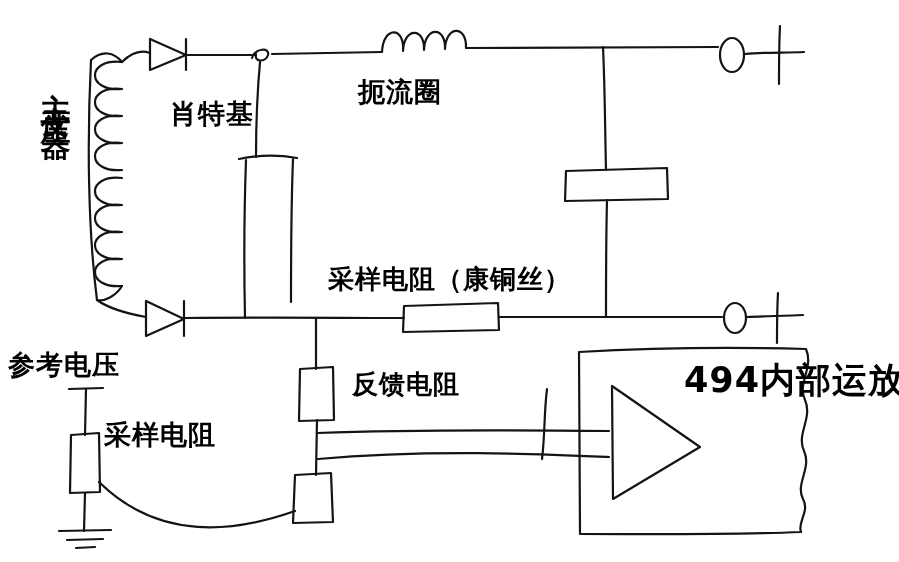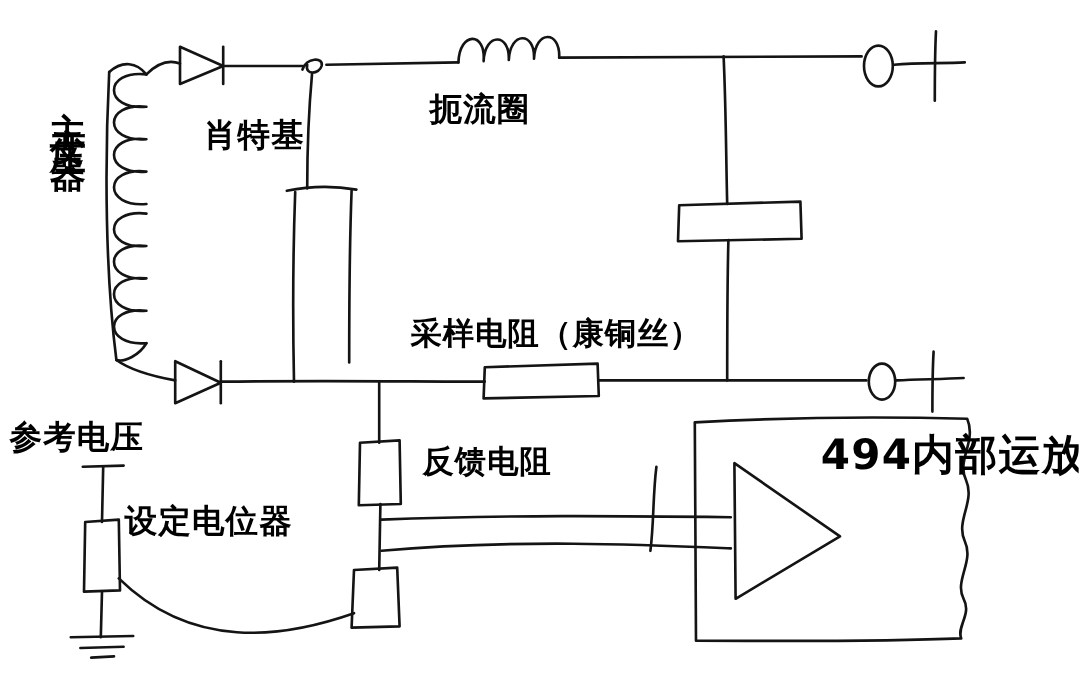--- a/index.html
+++ b/index.html
@@ -134,24 +134,24 @@
     </g>
   </svg>
 
   <div class="lbl lbl-vertical" style="left:40px;top:68px;">主变压器</div>
 
   <div class="lbl s27" style="left:138px;top:100px;margin-left:32px;">肖特基</div>
 
   <div class="lbl s27" style="left:358px;top:78px;text-align:right;">扼流圈</div>
 
 
-  <div class="lbl s26" style="left:342px;top:266px;text-align:right;">采样电阻（康铜丝）</div>
+  <div class="lbl s26" style="left:328px;top:266px;text-align:right;">采样电阻（康铜丝）</div>
 
   <div class="lbl s27" style="left:8px;top:351px;">参考电压</div>
 
-  <div class="lbl s27" style="left:104px;top:421px;">设定电位器</div>
+  <div class="lbl s27" style="left:104px;top:421px;">采样电阻</div>
 
-  <div class="lbl s26" style="left:352px;top:371px;font-family:Liberation Serif, serif;">反馈电阻</div>
+  <div class="lbl s26" style="left:352px;top:371px;">反馈电阻</div>
 
 
   <div class="lbl s29" style="left:684px;top:362px;">494内部运放</div>
 
 </div>
 
 </body></html>

